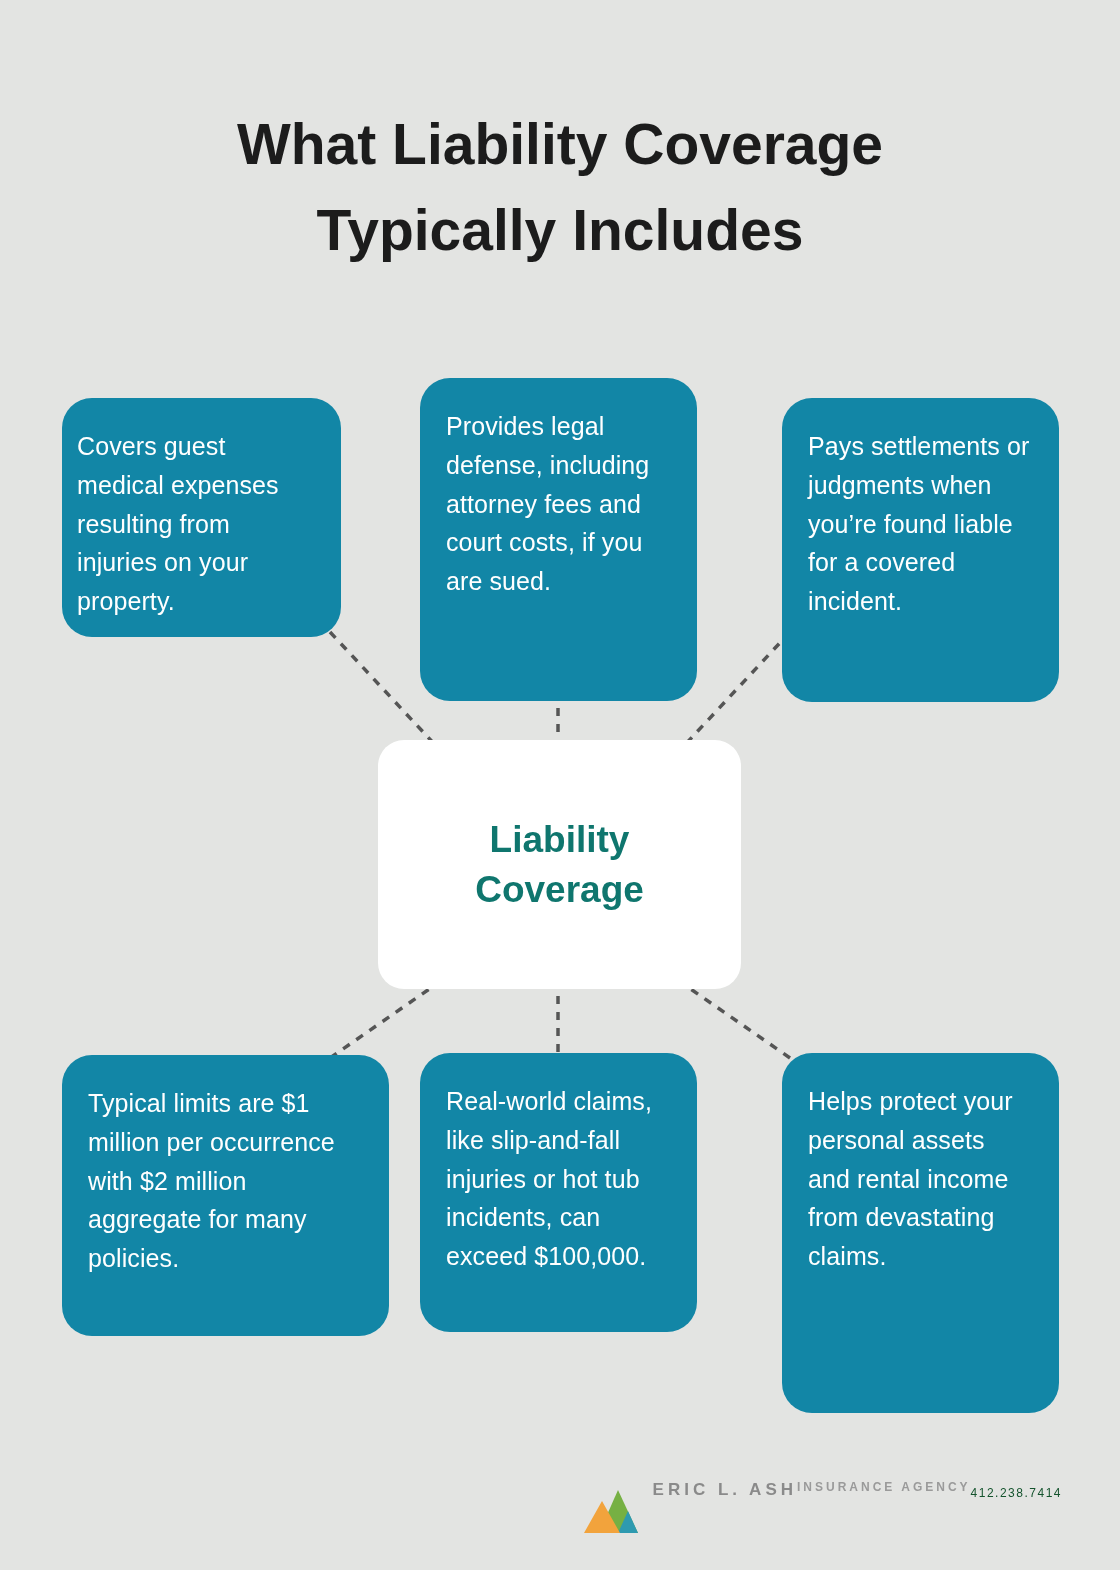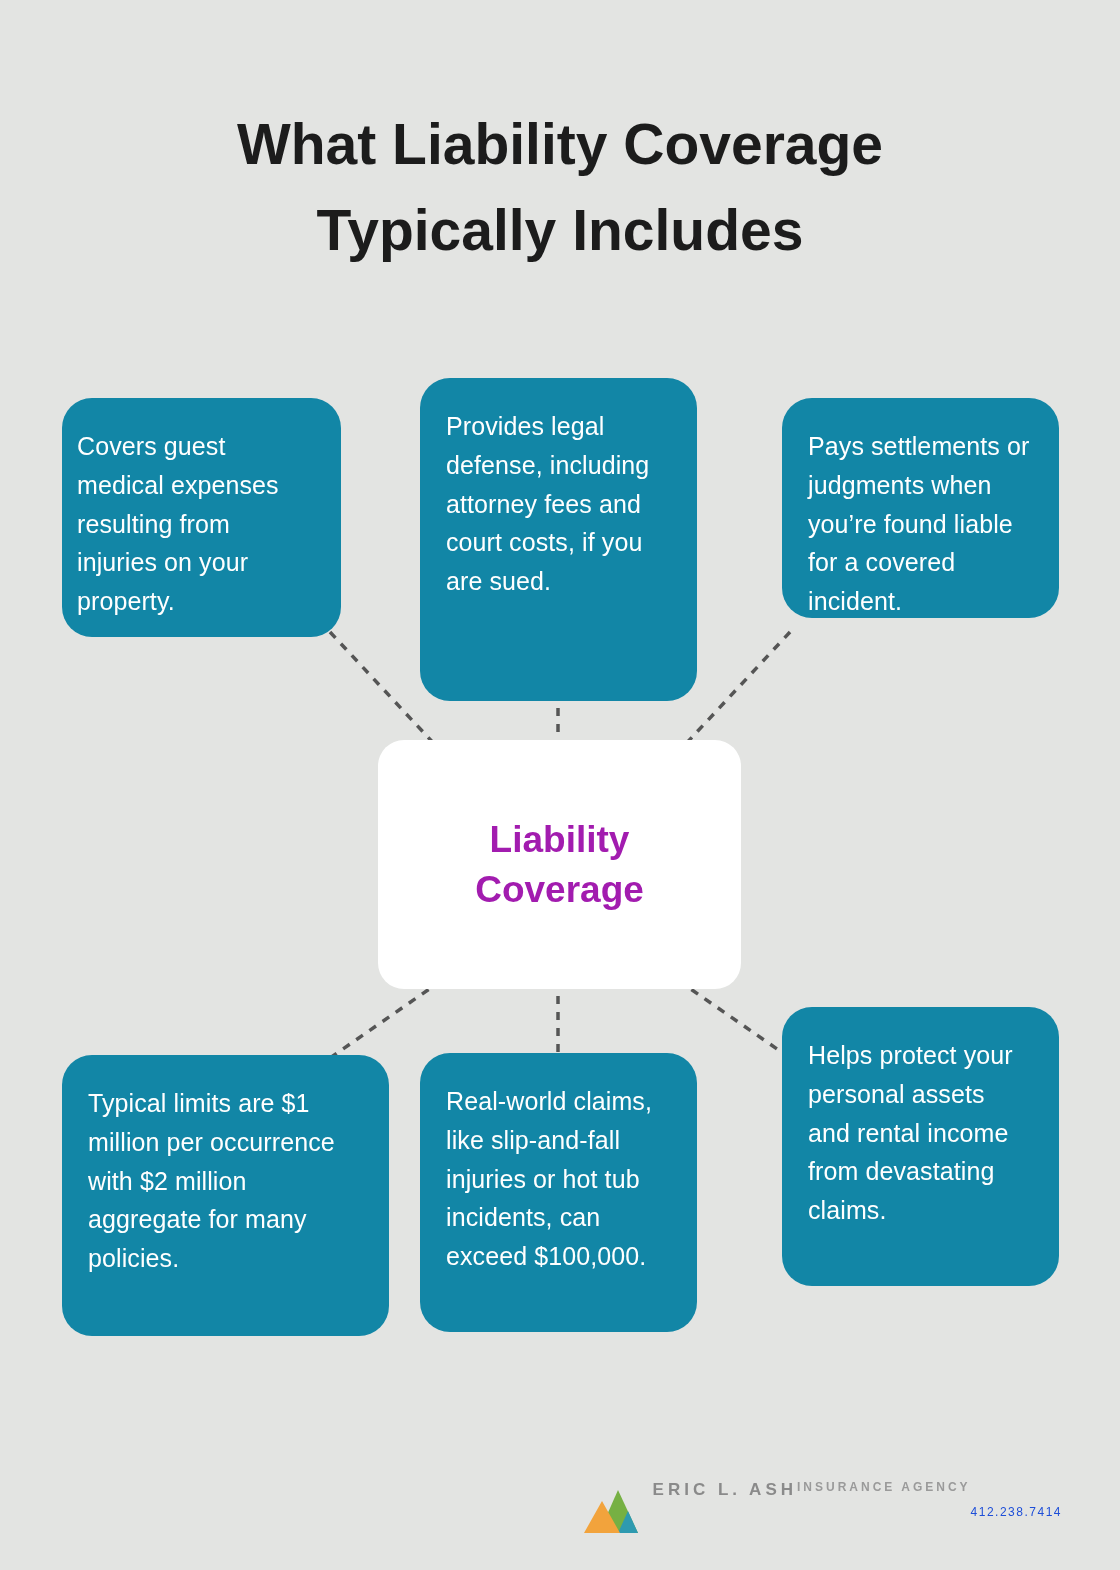--- a/index.html
+++ b/index.html
@@ -36,39 +36,39 @@
     background: #1286a6;
     border-radius: 30px;
     color: #ffffff;
     padding: 29px 26px;
     font-size: 25px;
     line-height: 1.55;
     letter-spacing: 0.1px;
   }
   .box-tl { left: 62px;  top: 398px; width: 279px; height: 239px; padding-left: 15px; }
   .box-tm { left: 420px; top: 378px; width: 277px; height: 323px; }
-  .box-tr { left: 782px; top: 398px; width: 277px; height: 220px; }
+  .box-tr { left: 782px; top: 398px; width: 277px; height: 304px; }
   .box-bl { left: 62px;  top: 1055px; width: 327px; height: 281px; }
   .box-bm { left: 420px; top: 1053px; width: 277px; height: 279px; }
-  .box-br { left: 782px; top: 1007px; width: 277px; height: 279px; }
+  .box-br { left: 782px; top: 1053px; width: 277px; height: 360px; }
   .center-box {
     position: absolute;
     left: 378px; top: 740px;
     width: 363px; height: 249px;
     background: #ffffff;
     border-radius: 26px;
     display: flex;
     align-items: center;
     justify-content: center;
     text-align: center;
   }
   .center-label {
     font-size: 37px;
     font-weight: 700;
-    color: #a21caf;
+    color: #0f766e;
     line-height: 1.35;
     max-width: 220px;
   }
   .footer {
     position: absolute;
     right: 58px;
     bottom: 36px;
     display: flex;
     align-items: flex-start;
     gap: 14px;
@@ -91,22 +91,22 @@
   .footer-tagline {
     font-size: 12px;
     font-weight: 700;
     letter-spacing: 3px;
     color: #9a9a9a;
     white-space: nowrap;
   }
   .footer-phone {
     font-size: 12px;
     letter-spacing: 1.5px;
-    color: #1d4ed8;
-    margin-top: 25px;
+    color: #14532d;
+    margin-top: 6px;
     align-self: center;
   }
 </style>
 </head>
 <body>
 
 <div class="canvas">
 
   <div class="title">
     <div class="title-inner">What Liability Coverage Typically Includes</div>

